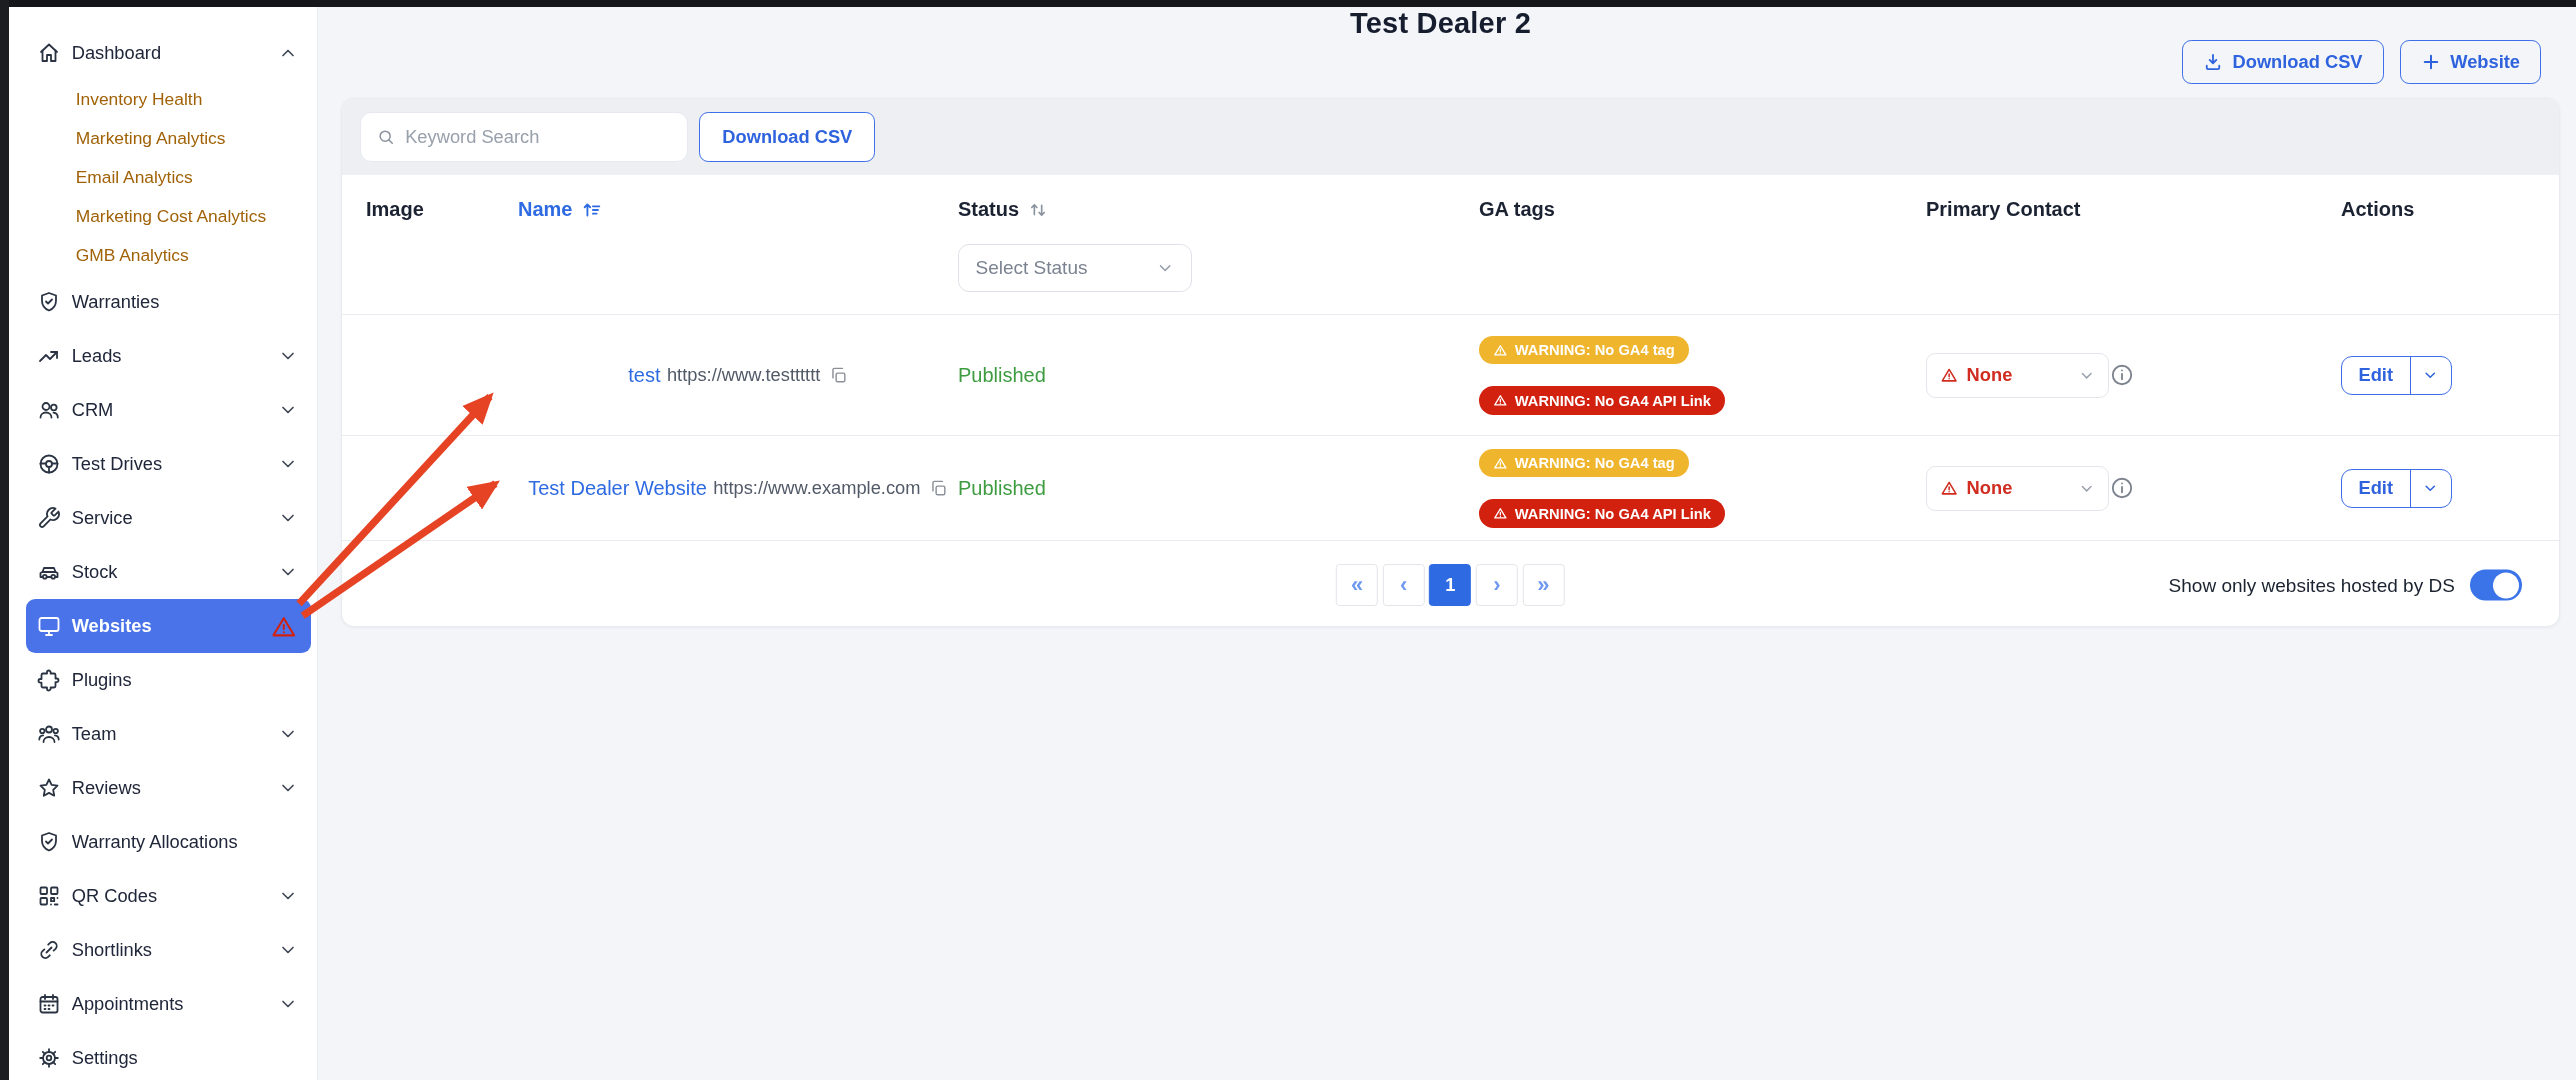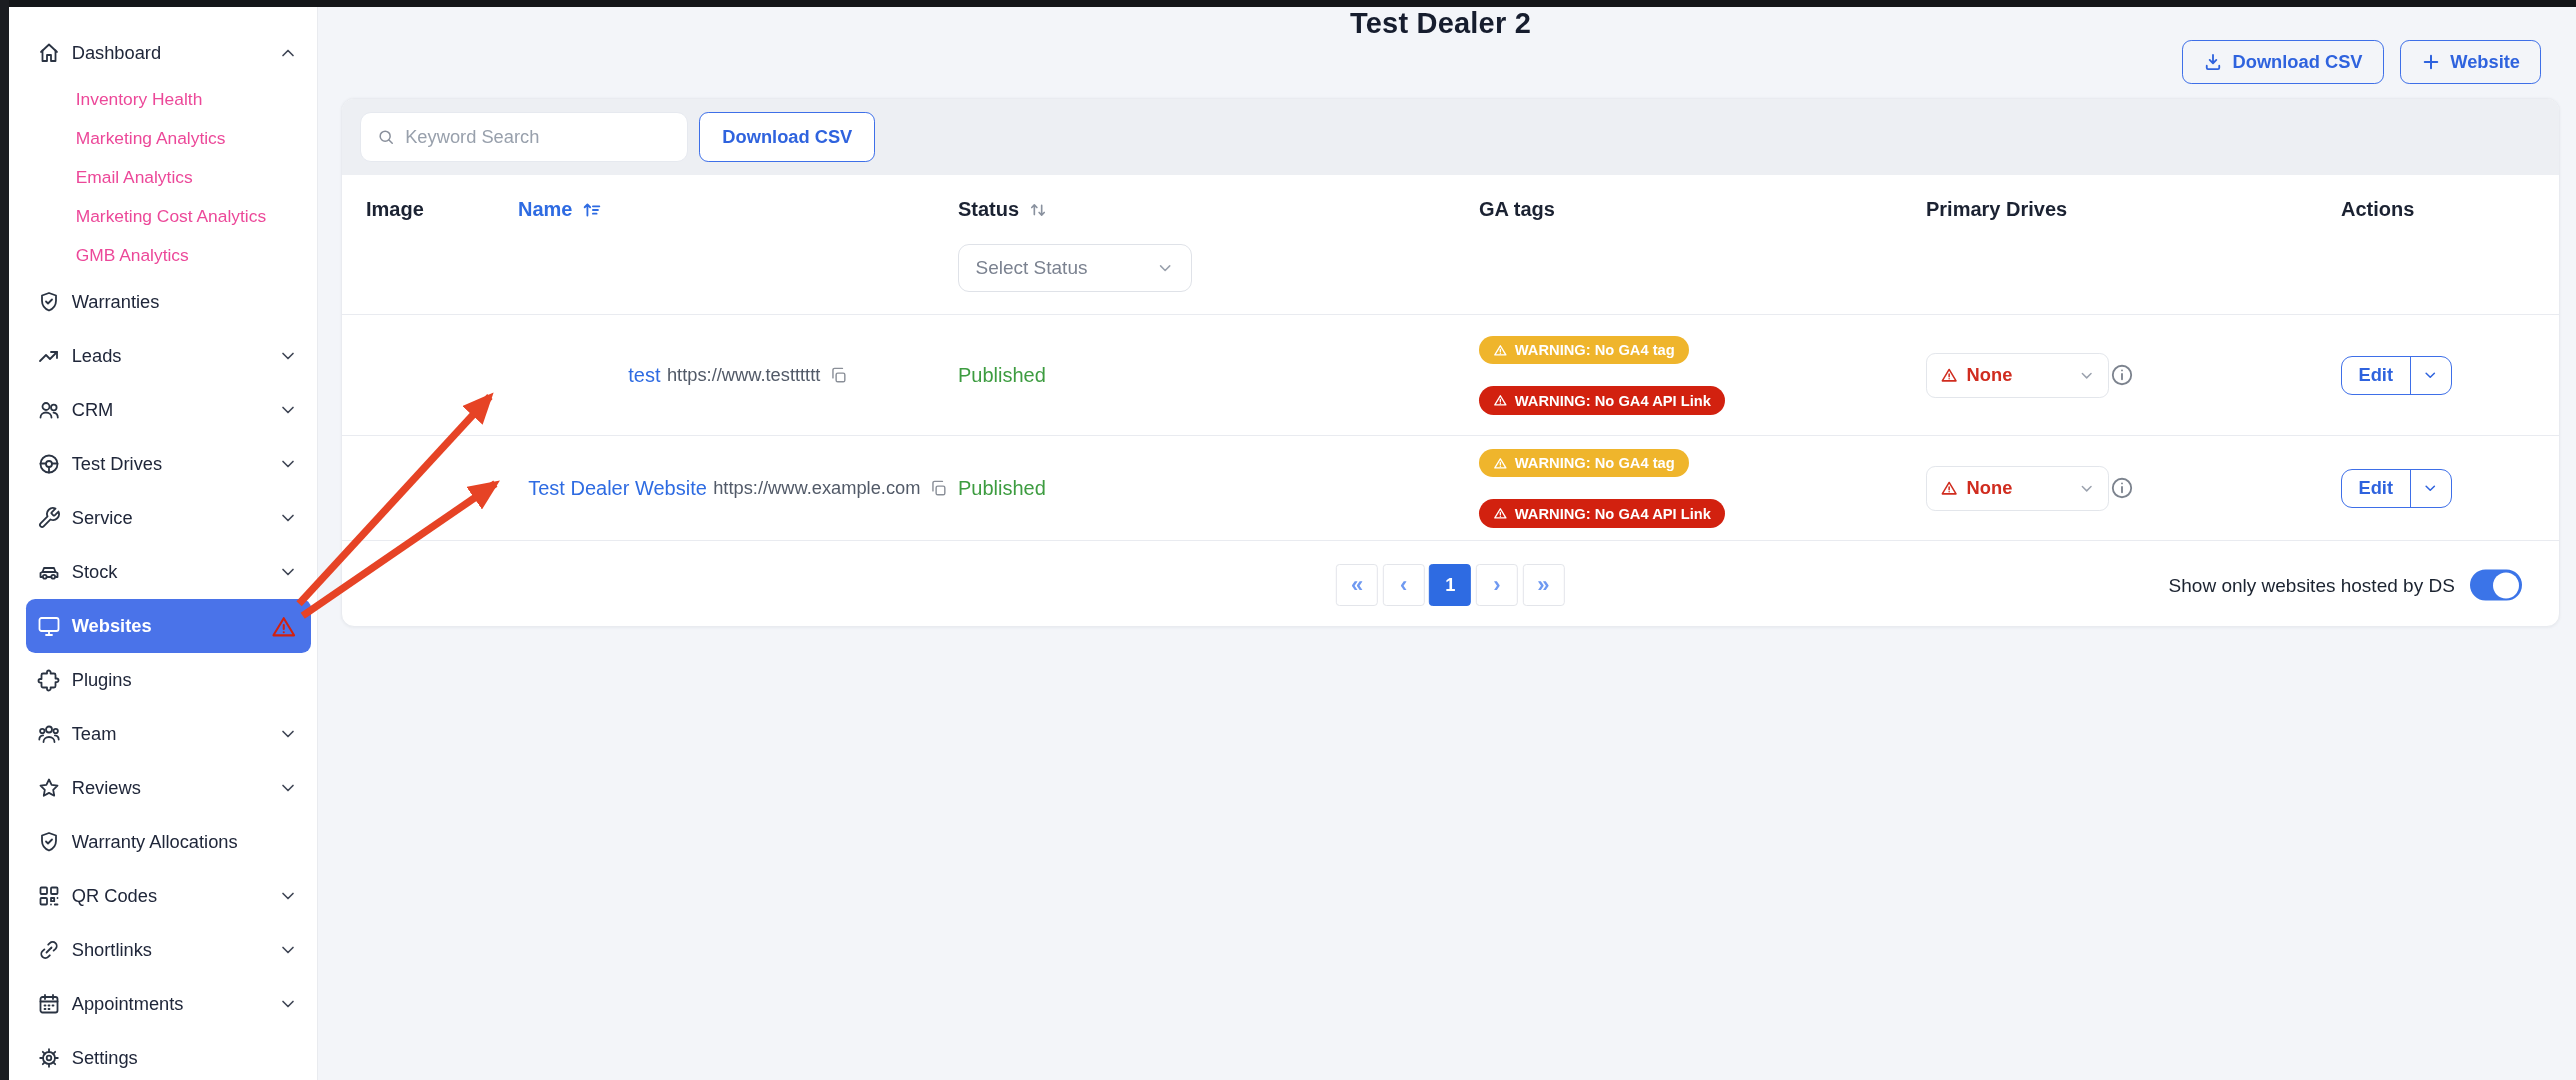--- a/index.html
+++ b/index.html
@@ -11,21 +11,21 @@
   .leftstrip { position:absolute; left:0; top:0; width:9.2px; height:1081px; background:#1b1d21; z-index:40; }
 
   
   .sidebar { position:absolute; left:9.2px; top:7.3px; width:309px; height:1073px;
     background:#ffffff; border-right:0.9px solid #e9ebef; z-index:10; padding-top:19px; }
   .nav-item { display:flex; align-items:center; height:54px; margin:0 6.4px 0 16.5px;
     padding:0 13px 0 11px; border-radius:9.2px; font-size:18.3px; color:#20273a; cursor:pointer; }
   .nav-item .nav-icon { display:flex; align-items:center; margin-right:11px; color:#2a3342; }
   .nav-item .chev { margin-left:auto; color:#3f4655; display:flex; }
   .nav-sub { display:flex; align-items:center; height:39px; margin-left:16.5px; padding-left:50px;
-    font-size:17.4px; color:#ec4899; cursor:pointer; }
+    font-size:17.4px; color:#a16207; cursor:pointer; }
   .nav-item.active { background:#4a73e9; color:#ffffff; font-weight:700; }
   .nav-item.active .nav-icon { color:#ffffff; }
   .warn-tri { margin-left:auto; display:flex; color:#d2210f; }
 
   
   .main { position:absolute; left:318px; top:7.3px; width:2258px; height:1073px; }
   .page-head { height:91px; display:flex; align-items:center; padding:0 35px 0 22px;flex-direction:column; }
   .page-title { font-size:29px; font-weight:700; color:#161d2e; letter-spacing:0.2px; }
   .head-actions { margin-left:auto; display:flex; gap:16.5px; }
   .btn-outline { display:flex; align-items:center; gap:9.2px; height:44px; padding:0 20px;
@@ -406,21 +406,21 @@
           <svg class="ic" width="22" height="22" viewBox="0 0 24 24" fill="none" stroke="currentColor" stroke-width="1.8" stroke-linecap="round" stroke-linejoin="round">
               <path d="M8 17V6.5M5.2 9.3L8 6.5l2.8 2.8"></path>
               <path d="M16 7v10.5M13.2 14.7L16 17.5l2.8-2.8"></path>
             </svg>
         </span>
       </div>
       <div class="th">
           <span>GA tags</span>
         </div>
       <div class="th">
-          <span>Primary Drives</span>
+          <span>Primary Contact</span>
         </div>
       <div class="th">
           <span>Actions</span>
         </div>
     </div>
 
     <div class="grid-row thead-filter">
       <div></div>
         <div></div>
       <div>

